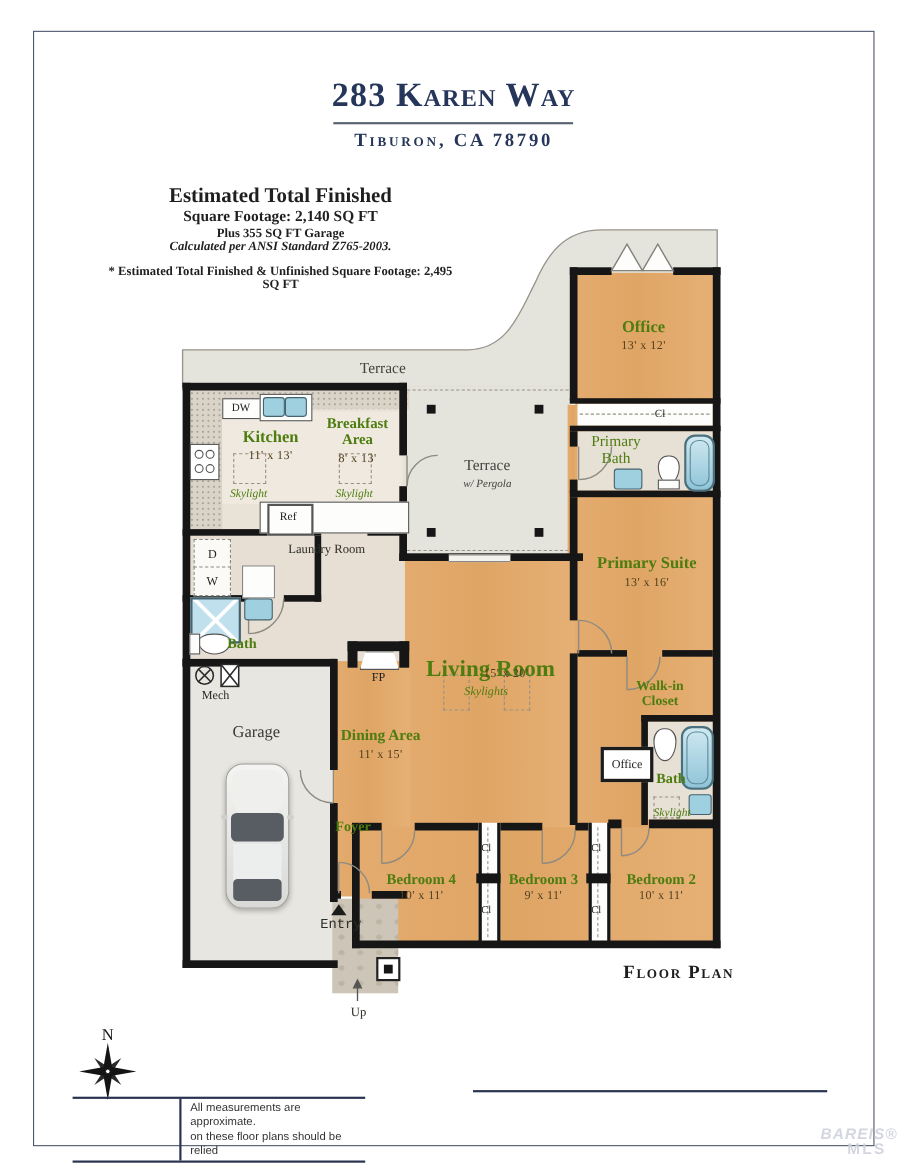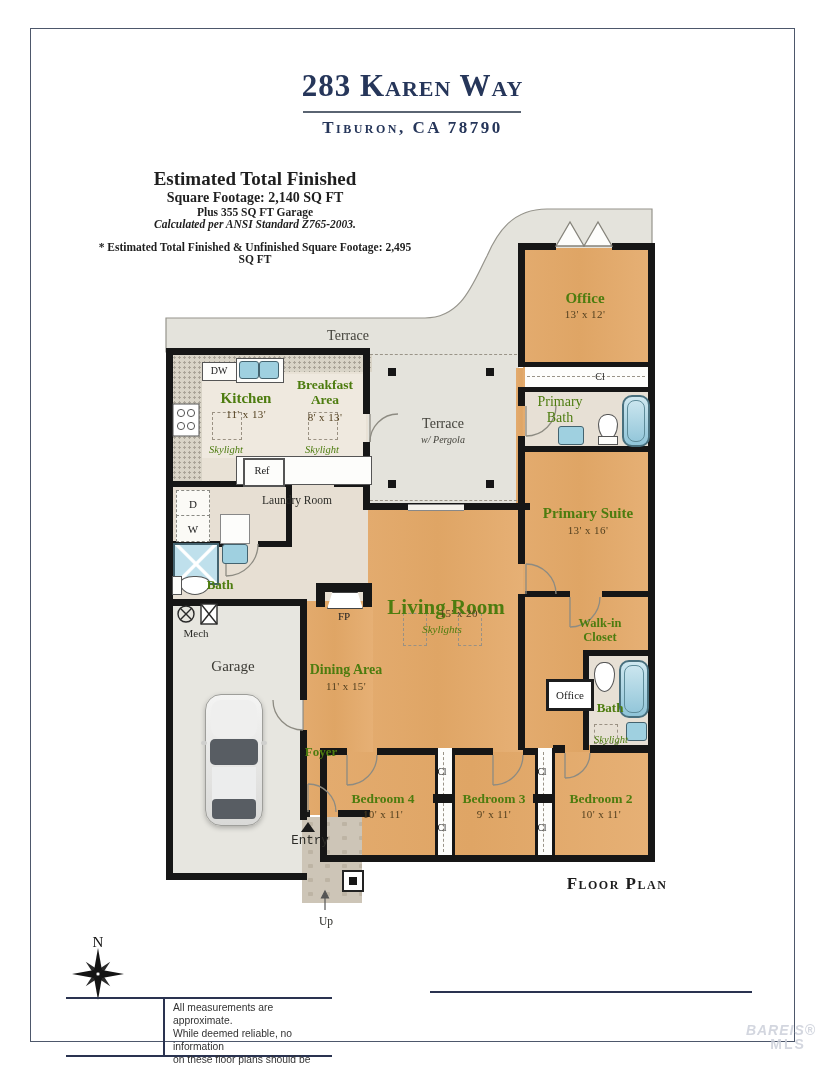--- a/index.html
+++ b/index.html
@@ -326,21 +326,20 @@
         <polygon points="60,30 34.5,25.5 30,30 34.5,34.5"></polygon>
       <circle cx="30" cy="30" r="2.4" fill="#fff" stroke="#141414"></circle>
     </g>
   </svg>
 
   <div class="footline" style="left:66px;top:997px;width:266px;height:2px;"></div>
   <div class="footline" style="left:66px;top:1055px;width:266px;height:2px;"></div>
   <div class="footline" style="left:163px;top:999px;width:2px;height:56px;"></div>
   <div class="abs sans" style="left:173px;top:1001px;width:160px;font-size:10.3px;color:#333;line-height:13px;">
     <div>All measurements are approximate.</div>
-    <div>While deemed reliable, no information</div>
     <div>on these floor plans should be relied</div>
 
   </div>
 
   <div class="footline" style="left:430px;top:991px;width:322px;height:2px;"></div>
 
   <div class="abs sans" style="left:742px;top:1022px;width:78px;text-align:center;color:#ccd0da;font-weight:700;opacity:.85;">
     <div style="font-size:14px;font-style:italic;letter-spacing:1px;">BAREIS®</div>
     <div style="font-size:14px;letter-spacing:2px;margin-left:14px;margin-top:-2px;">MLS</div>
   </div>

